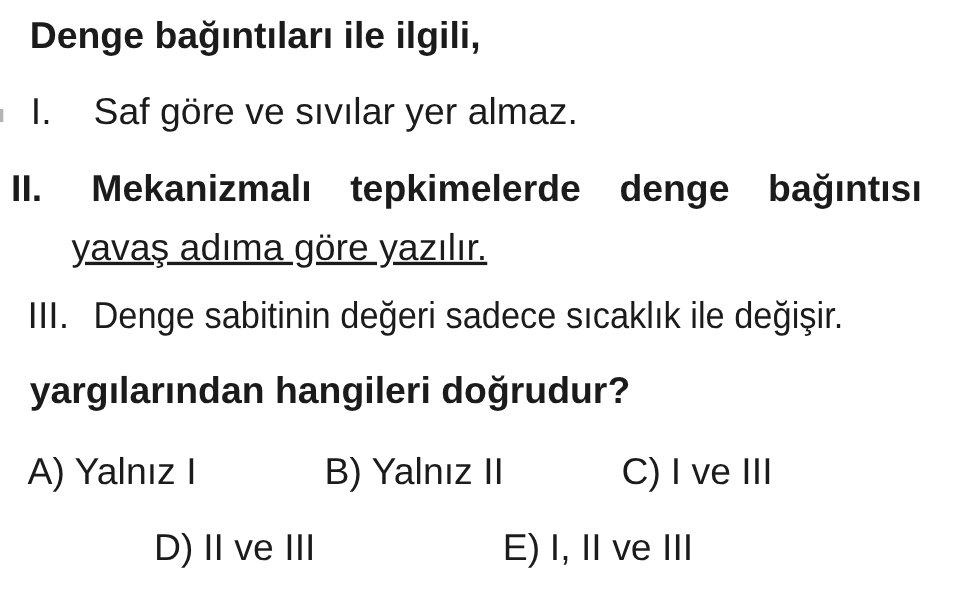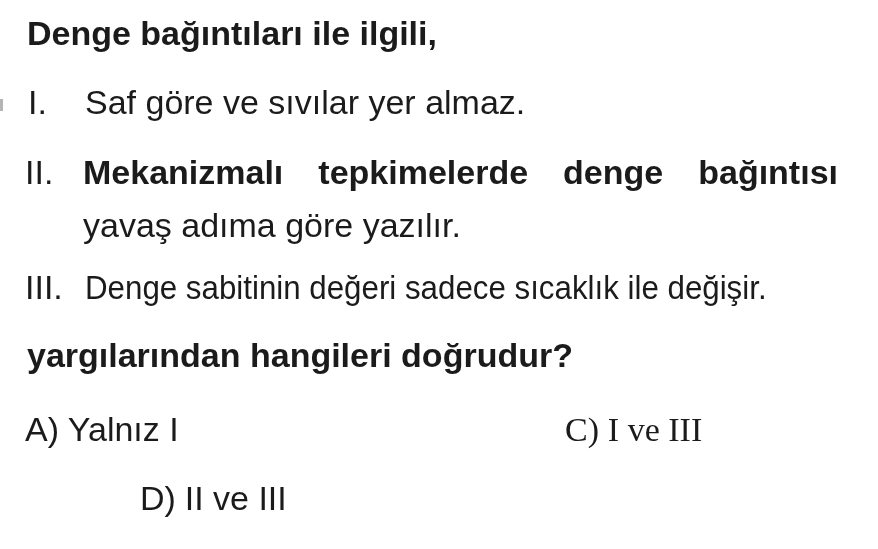--- a/index.html
+++ b/index.html
@@ -25,46 +25,46 @@
   .bold { font-weight: bold; }
 
   
   .intro { left: 27px; top: 14px; }
 
   
   .s1-num  { left: 28px; top: 83px; }
   .s1-text { left: 85px; top: 83px; }
 
   
-  .s2-num { left: 25px; top: 153px; }
+  .s2-num { left: 10px; top: 153px; font-weight: bold; }
   .s2-l1 {
     left: 83px; top: 153px;
     width: 755px;
     white-space: normal;
     text-align: justify;
     text-align-last: justify;
     font-weight: bold;
   }
-  .s2-l2 { left: 83px; top: 206px; }
+  .s2-l2 { left: 65px; top: 206px; text-decoration: underline; }
 
   
   .s3-num  { left: 25px; top: 268px; }
   .s3-text {
     left: 85px; top: 268px;
     transform: scaleX(0.92);
     transform-origin: 0 0;
   }
 
   
   .prompt { left: 27px; top: 336px; }
 
   
   .optA { left: 25px;  top: 410px; }
   .optB { left: 295px; top: 410px; }
-  .optC { left: 565px; top: 410px; font-family: Liberation Serif, serif; }
+  .optC { left: 565px; top: 410px; }
   .optD { left: 140px; top: 479px; }
   .optE { left: 457px; top: 479px; }
   .opt .lbl { margin-right: 0.26em; }
 
   
   .edge-artifact {
     position: absolute;
     left: 0; top: 99px;
     width: 3px; height: 12px;
     background: #b5b5b5;
@@ -85,22 +85,28 @@
   <div class="t s2-l2">yavaş adıma göre yazılır.</div>
 
   <div class="t s3-num">III.</div>
   <div class="t s3-text">Denge sabitinin değeri sadece sıcaklık ile değişir.</div>
 
   <div class="t opt optA">
     <span class="lbl">A)</span><span>Yalnız I</span>
   </div>
 
   <div class="t bold prompt">yargılarından hangileri doğrudur?</div>
+  <div class="t opt optB">
+    <span class="lbl">B)</span><span>Yalnız II</span>
+  </div>
   <div class="t opt optC">
     <span class="lbl">C)</span><span>I ve III</span>
   </div>
   <div class="t opt optD">
     <span class="lbl">D)</span><span>II ve III</span>
+  </div>
+  <div class="t opt optE">
+    <span class="lbl">E)</span><span>I, II ve III</span>
   </div>
 
   <div class="edge-artifact"></div>
 
 </div>
 
 </body></html>

